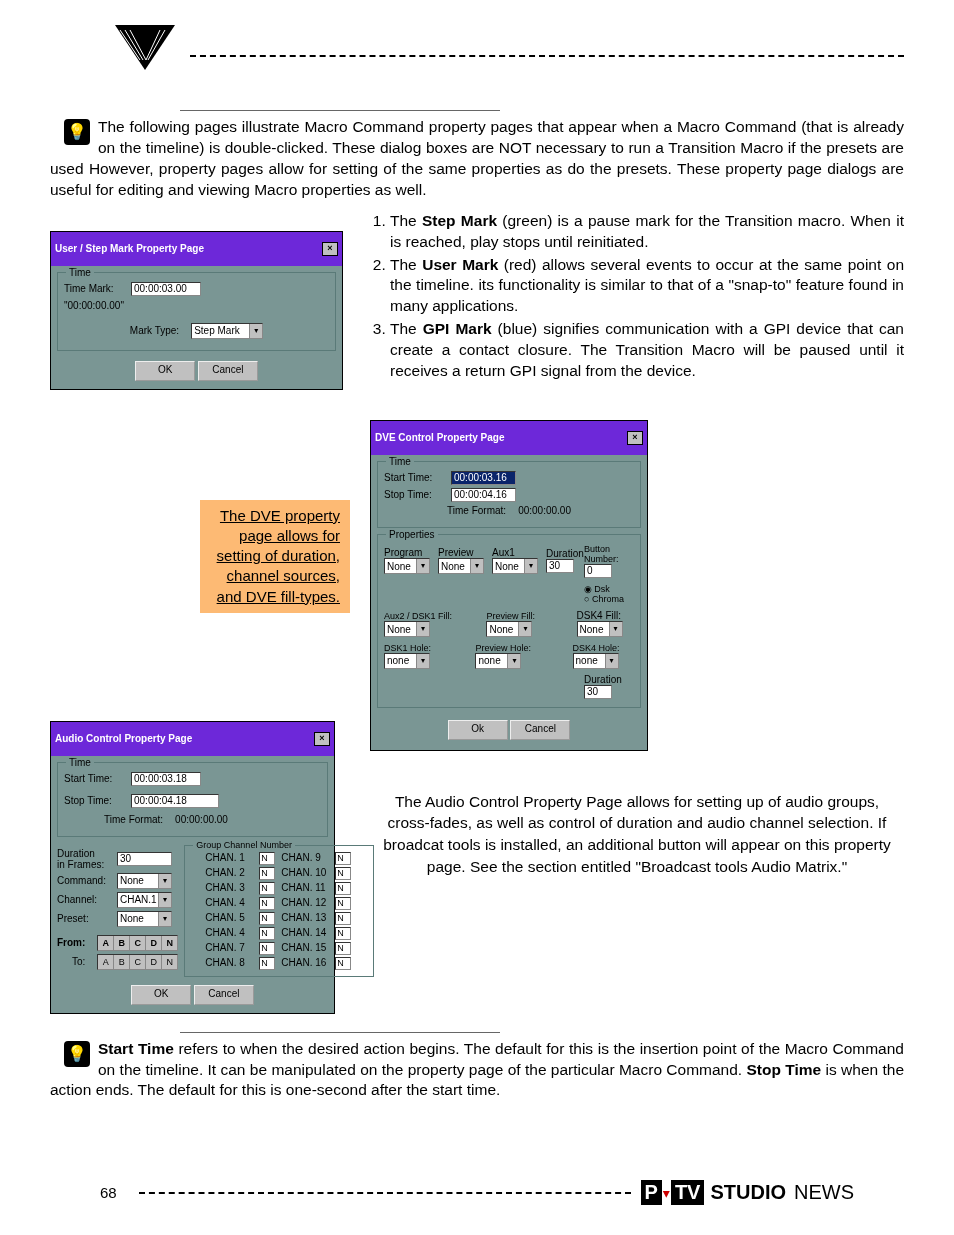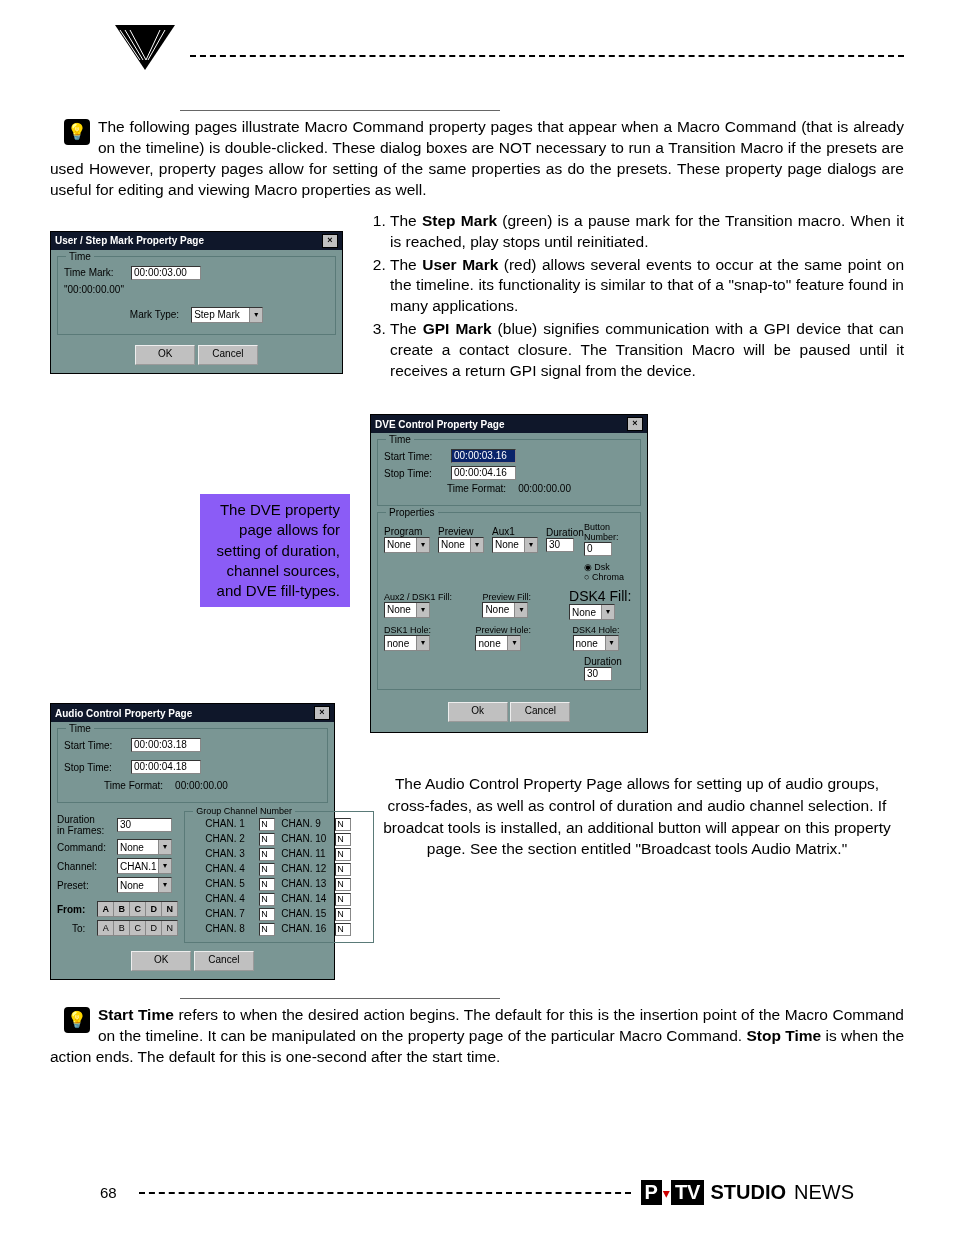--- a/index.html
+++ b/index.html
@@ -74,24 +74,24 @@
   
   .dlg {
     background: #7a9694;
     font-family: "MS Sans Serif", Tahoma, sans-serif;
     font-size: 10px;
     color: #000;
     border: 1px solid #000;
     box-sizing: border-box;
   }
   .dlg-title {
-    background: #0f172a;
+    background: #6d28d9;
     color: #fff;
     font-weight: bold;
-    padding: 2px 4px;
+    padding: 10px 4px;
     display: flex;
     justify-content: space-between;
     align-items: center;
     font-size: 10px;
   }
   .dlg-close {
     width: 14px;
     height: 12px;
     background: #c0c0c0;
     border: 1px solid #000;
@@ -158,26 +158,27 @@
     line-height: 16px;
     display: inline-block;
   }
   .lbl {
     display: inline-block;
     font-size: 10px;
     vertical-align: middle;
   }
   .row-f { display: flex; align-items: center; gap: 12px; margin: 3px 0; }
   .caption-box {
-    background: #8b5cf6;
+    background: #fdba74;
     padding: 6px 10px;
     font-size: 15px;
     line-height: 1.35;
     text-align: right;
     width: 130px;
+    text-decoration: underline;
   }
   .audio-caption {
     font-size: 15.5px;
     line-height: 1.4;
     text-align: center;
     padding: 0 6px;
   }
   .footer {
     position: absolute;
     bottom: 30px;
@@ -304,21 +305,21 @@
             <div style="width:30px;"><div class="lbl">Duration</div><div class="inp" style="width:28px;">30</div></div>
             <div style="width:48px;"><div class="lbl" style="font-size:9px;">Button Number:</div><div class="inp" style="width:28px;">0</div></div>
           </div>
           <div style="margin:6px 0 6px 200px;font-size:9px;">
             <div>◉ <span>Dsk</span></div>
             <div>○ <span>Chroma</span></div>
           </div>
           <div class="row-f" style="gap:30px;">
             <div><div class="lbl" style="font-size:9px;">Aux2 / DSK1 Fill:</div><div class="sel" style="width:46px;">None</div></div>
             <div><div class="lbl" style="font-size:9px;">Preview Fill:</div><div class="sel" style="width:46px;">None</div></div>
-            <div><div class="lbl" style="font-size:14px;">DSK4 Fill:</div><div class="sel" style="width:46px;">None</div></div>
+            <div><div class="lbl" style="font-size:10px;">DSK4 Fill:</div><div class="sel" style="width:46px;">None</div></div>
           </div>
           <div class="row-f" style="gap:30px;margin-top:4px;">
             <div><div class="lbl" style="font-size:9px;">DSK1 Hole:</div><div class="sel" style="width:46px;">none</div></div>
             <div><div class="lbl" style="font-size:9px;">Preview Hole:</div><div class="sel" style="width:46px;">none</div></div>
             <div><div class="lbl" style="font-size:9px;">DSK4 Hole:</div><div class="sel" style="width:46px;">none</div></div>
           </div>
           <div style="margin:4px 0 0 200px;">
             <div class="lbl">Duration</div>
             <div class="inp" style="width:28px;">30</div>
           </div>
@@ -340,21 +341,21 @@
           <span class="dlg-close">×</span>
         </div>
         <div class="fieldset">
           <span class="legend">Time</span>
           <div class="row-f">
               <span class="lbl" style="width:55px;">Start Time:</span>
               <span class="inp" style="width:70px;">00:00:03.18</span>
             </div>
           <div class="row-f" style="margin-top:8px;">
               <span class="lbl" style="width:55px;">Stop Time:</span>
-              <span class="inp" style="width:70px;">00:00:04.18</span>
+              <span class="inp" style="width:88px;">00:00:04.18</span>
             </div>
           <div class="row-f" style="margin-top:6px;margin-left:40px;">
               <span class="lbl">Time Format:</span> 
               <span class="lbl">00:00:00.00</span>
             </div>
         </div>
         <div style="display:flex;padding:2px 6px 4px 6px;gap:6px;">
           <div style="flex:0 0 120px;">
             <div class="row-f">
                 <span class="lbl" style="width:48px;">Duration in Frames:</span>

